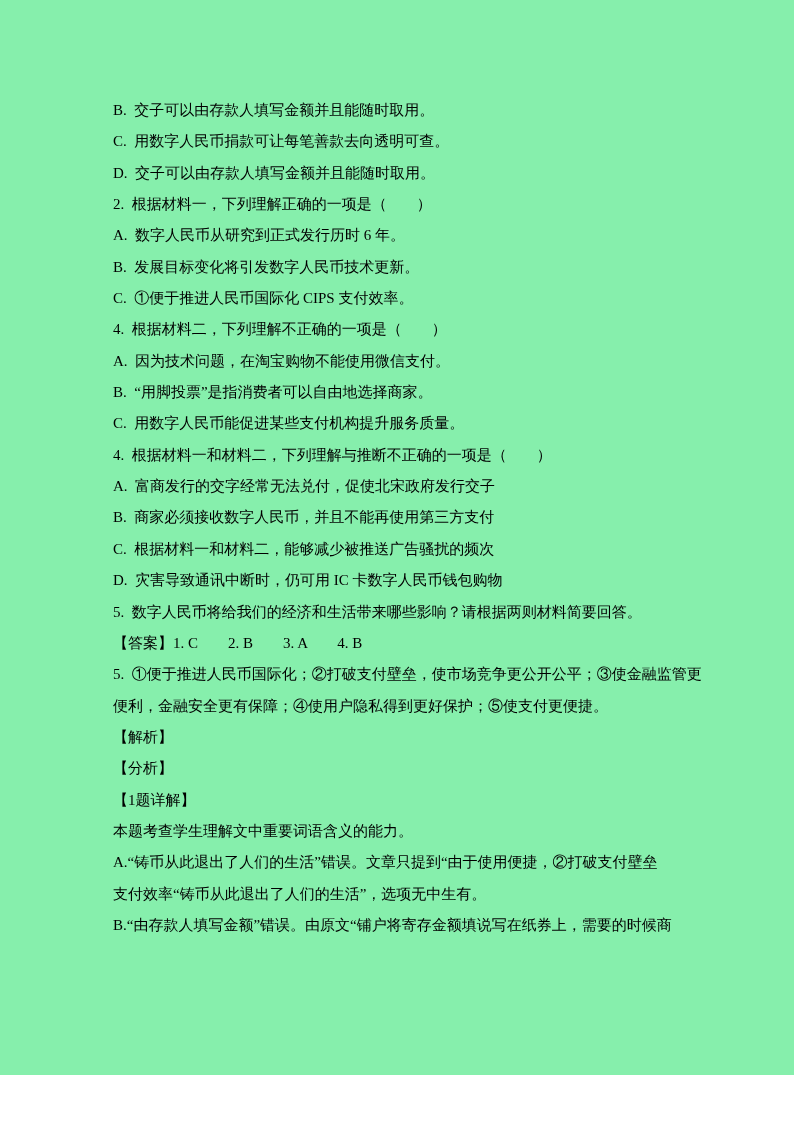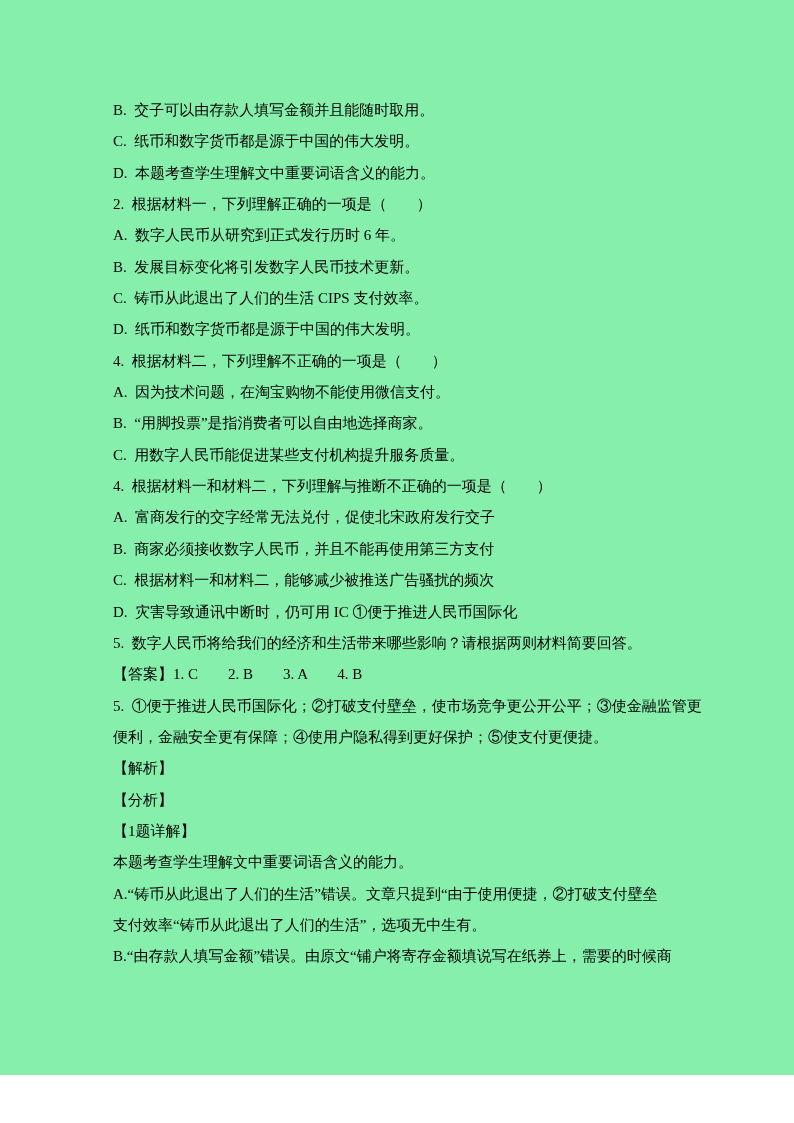--- a/index.html
+++ b/index.html
@@ -28,39 +28,38 @@
     white-space: pre;
     letter-spacing: 0;
   }
 </style>
 </head>
 <body>
 
 <div class="page">
   <div class="content">
     <div class="line">B.  交子可以由存款人填写金额并且能随时取用。</div>
-    <div class="line">C.  纸币和数字货币都是源于中国的伟大发明。</div>
-    <div class="line">D.  本题考查学生理解文中重要词语含义的能力。</div>
+    <div class="line">C.  用数字人民币捐款可让每笔善款去向透明可查。</div>
+    <div class="line">D.  交子可以由存款人填写金额并且能随时取用。</div>
 
     <div class="line">2.  根据材料一，下列理解正确的一项是（　　）</div>
     <div class="line">A.  数字人民币从研究到正式发行历时 6 年。</div>
     <div class="line">B.  发展目标变化将引发数字人民币技术更新。</div>
-    <div class="line">C.  铸币从此退出了人们的生活 CIPS 支付效率。</div>
-    <div class="line">D.  纸币和数字货币都是源于中国的伟大发明。</div>
+    <div class="line">C.  ①便于推进人民币国际化 CIPS 支付效率。</div>
 
     <div class="line">4.  根据材料二，下列理解不正确的一项是（　　）</div>
     <div class="line">A.  因为技术问题，在淘宝购物不能使用微信支付。</div>
     <div class="line">B.  “用脚投票”是指消费者可以自由地选择商家。</div>
     <div class="line">C.  用数字人民币能促进某些支付机构提升服务质量。</div>
 
     <div class="line">4.  根据材料一和材料二，下列理解与推断不正确的一项是（　　）</div>
     <div class="line">A.  富商发行的交字经常无法兑付，促使北宋政府发行交子</div>
     <div class="line">B.  商家必须接收数字人民币，并且不能再使用第三方支付</div>
     <div class="line">C.  根据材料一和材料二，能够减少被推送广告骚扰的频次</div>
-    <div class="line">D.  灾害导致通讯中断时，仍可用 IC ①便于推进人民币国际化</div>
+    <div class="line">D.  灾害导致通讯中断时，仍可用 IC 卡数字人民币钱包购物</div>
 
     <div class="line">5.  数字人民币将给我们的经济和生活带来哪些影响？请根据两则材料简要回答。</div>
 
     <div class="line">【答案】1. C　　2. B　　3. A　　4. B</div>
     <div class="line">5.  ①便于推进人民币国际化；②打破支付壁垒，使市场竞争更公开公平；③使金融监管更</div>
     <div class="line">便利，金融安全更有保障；④使用户隐私得到更好保护；⑤使支付更便捷。</div>
 
     <div class="line">【解析】</div>
     <div class="line">【分析】</div>
     <div class="line">【1题详解】</div>

